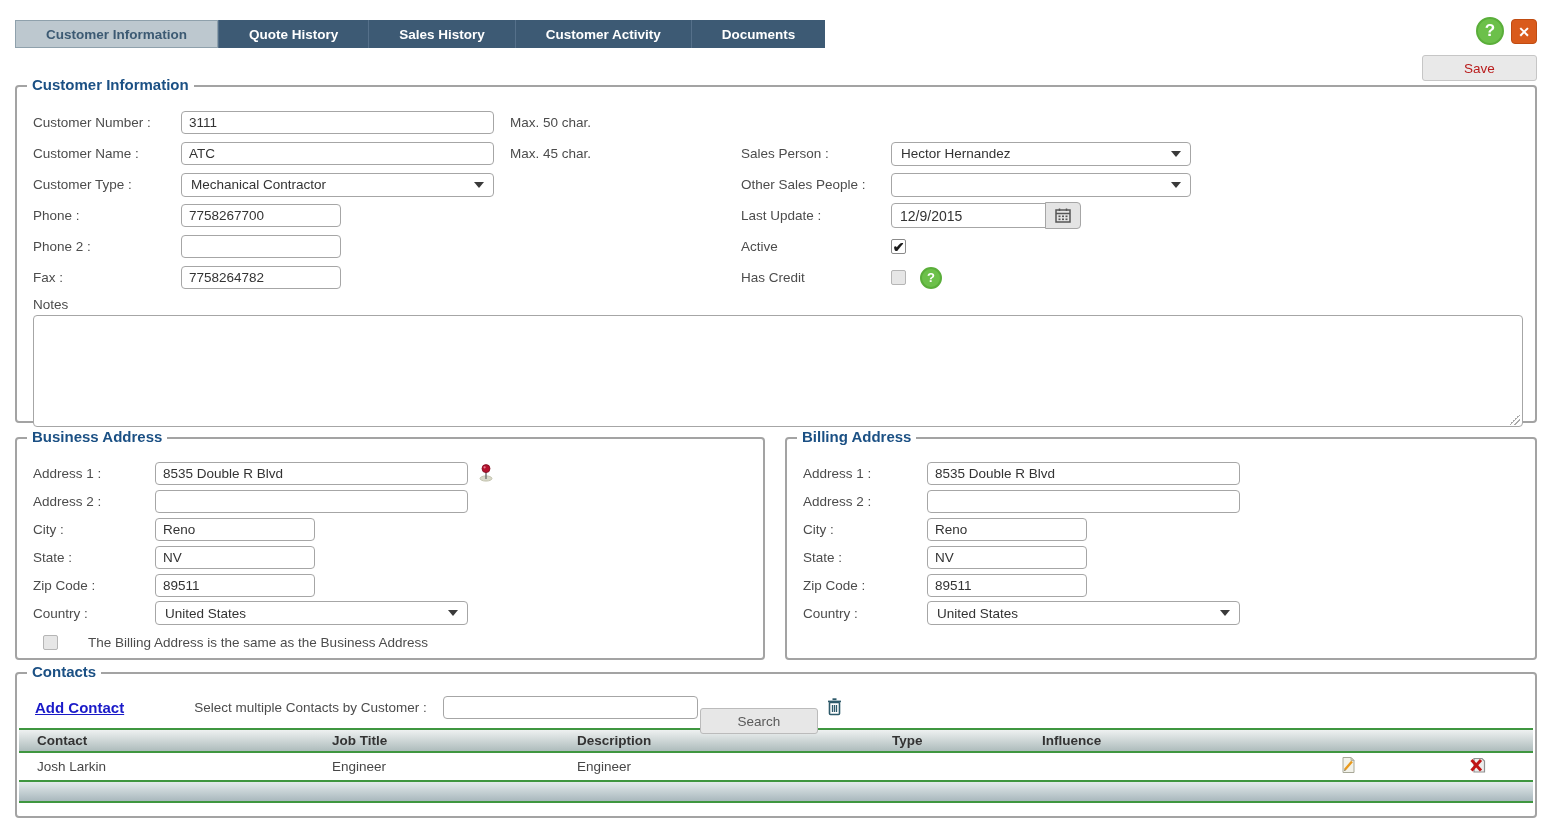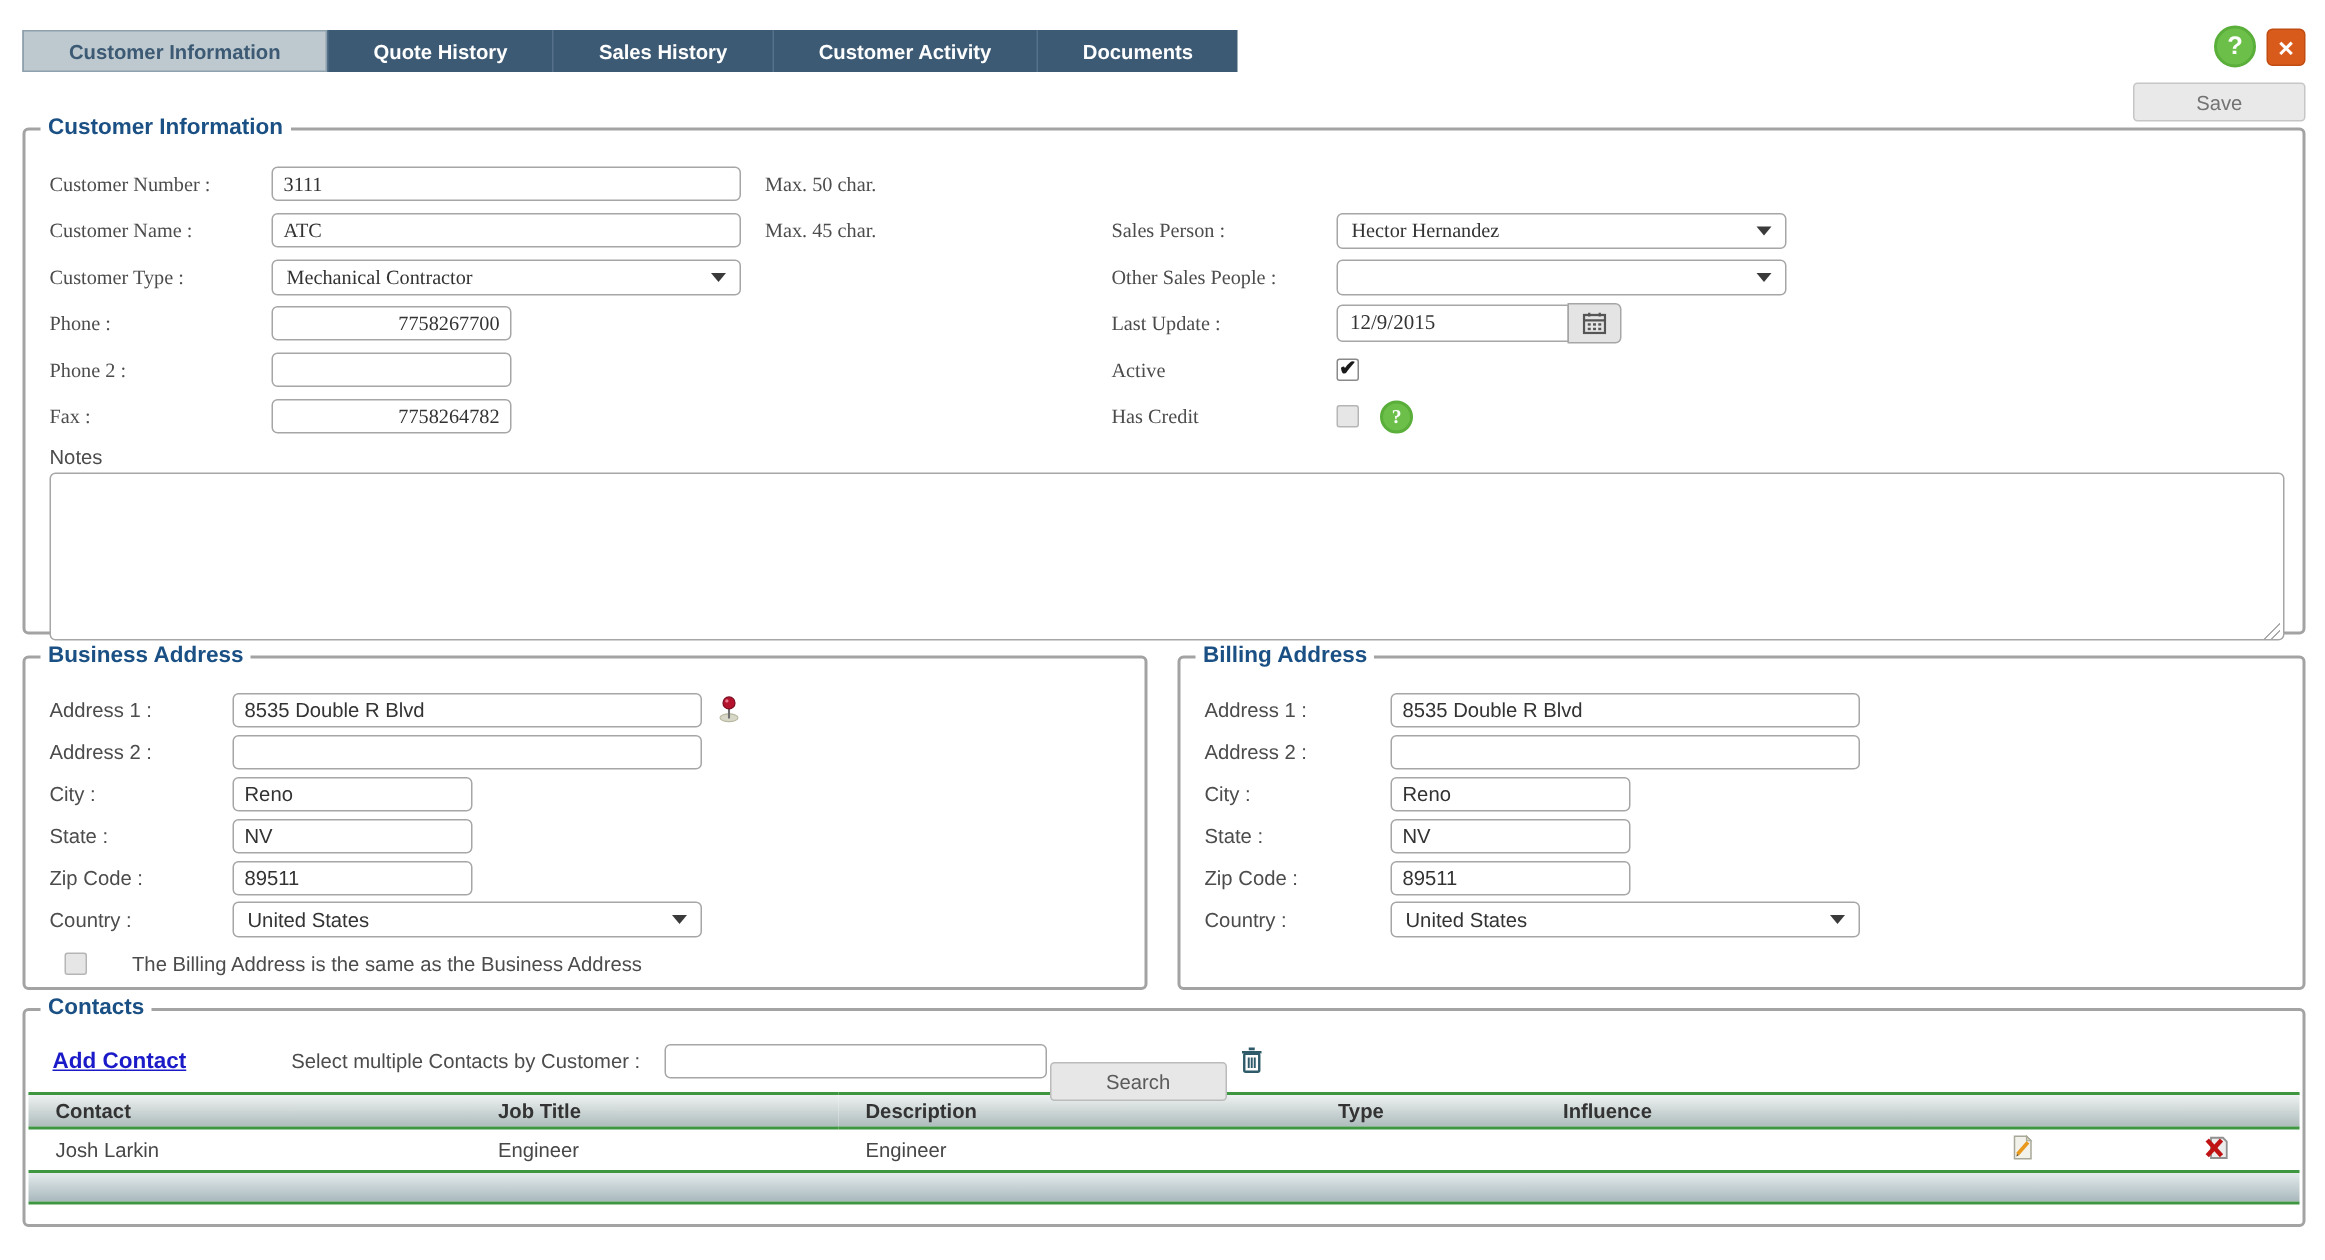--- a/index.html
+++ b/index.html
@@ -13,48 +13,48 @@
   .tab:first-child { border-left:none; }
   .tab.active { background:#bdc8cf; color:#3c5a73; border:1px solid #8fa1ac; }
 
   .help-btn { position:absolute; top:17px; right:46px; width:28px; height:28px; border-radius:50%;
               background:#6cc04a; border:2px solid #5aae3a; color:#fff; font-weight:bold; font-size:17px;
               display:flex; align-items:center; justify-content:center; cursor:pointer; }
   .close-btn { position:absolute; top:19px; right:13px; width:26px; height:25px; border-radius:4px;
                background:#d95b1c; border:1px solid #c04c12; color:#fff; font-weight:bold; font-size:14px;
                display:flex; align-items:center; justify-content:center; cursor:pointer; }
   .save-btn { position:absolute; top:55px; right:13px; width:115px; height:26px; background:#e9e9e9;
-              border:1px solid #c6c6c6; border-radius:3px; color:#737373; font-size:13.5px;
+              border:1px solid #c6c6c6; border-radius:3px; color:#b91c1c; font-size:13.5px;
               font-family:inherit; cursor:pointer; }
 
   
   .fieldset { position:absolute; border:2px solid #a3a3a3; border-radius:4px; background:#fff; }
   .legend { position:absolute; top:-11px; left:10px; background:#fff; padding:0 5px;
             font-weight:bold; font-size:15px; color:#1b5084; white-space:nowrap; }
 
   #fs-customer { left:15px; top:85px;  width:1522px; height:338px; padding:20px 14px 0 16px; }
   #fs-business { left:15px; top:437px; width:750px;  height:223px; padding:20px 10px 0 16px; }
   #fs-billing  { left:785px; top:437px; width:752px; height:223px; padding:20px 10px 0 16px; }
   #fs-contacts { left:15px; top:672px; width:1522px; height:146px; padding:18px 2px 0 2px; }
 
   
-  .cols { display:flex;font-family:Liberation Serif, serif; }
+  .cols { display:flex; }
   .col-left { width:708px; }
   .col-right { width:770px; }
   .frow { display:flex; align-items:center; height:31px; }
   .brow { display:flex; align-items:center; height:28px; }
   .flabel { width:148px; font-size:13.5px; color:#4c4c4c; flex:none; }
   .flabel-r { width:150px; font-size:13.5px; color:#4c4c4c; flex:none; }
   .blabel { width:122px; font-size:13.5px; color:#4c4c4c; flex:none; }
   .blabel2 { width:124px; font-size:13.5px; color:#4c4c4c; flex:none; }
   .hint { margin-left:16px; font-size:13.5px; color:#4c4c4c; }
 
   .tinput { height:23px; border:1px solid #a6a6a6; border-radius:4px; padding:0 7px; font-size:13.5px;
             color:#333; font-family:inherit; background:#fff; }
-  .tinput.right { text-align:right; }
+  .tinput.right { }
   .w385 { width:313px; } .w160 { width:160px; } .w300 { width:300px; } .w255 { width:255px; }
 
   .select { display:flex; align-items:center; justify-content:space-between; height:24px;
             border:1px solid #a6a6a6; border-radius:4px; padding:0 9px; background:#fff;
             font-size:13.5px; color:#333; cursor:pointer; }
   .caret { width:0; height:0; border-left:5px solid transparent; border-right:5px solid transparent;
            border-top:6px solid #3a3a3a; flex:none; }
 
   .datewrap { display:flex; align-items:center; }
   .dateinput { width:155px; height:25px; border:1px solid #a6a6a6; border-radius:4px 0 0 4px;

